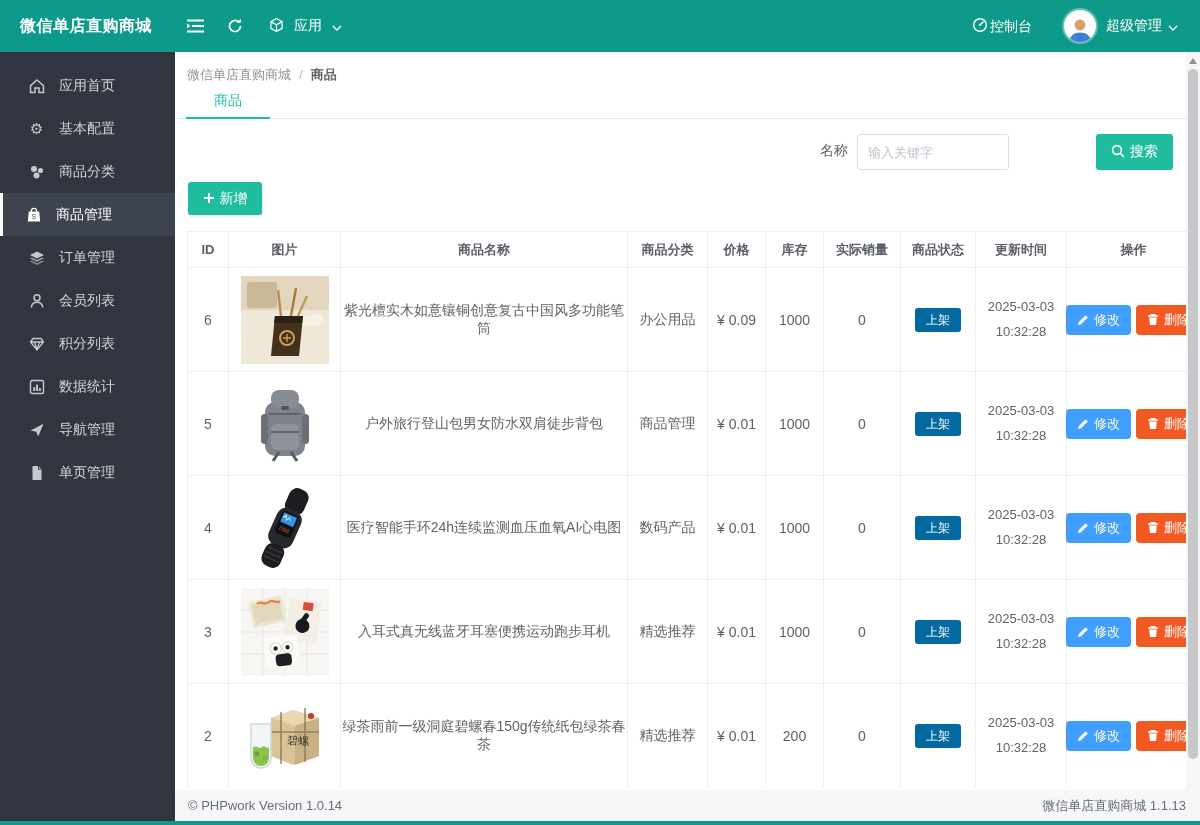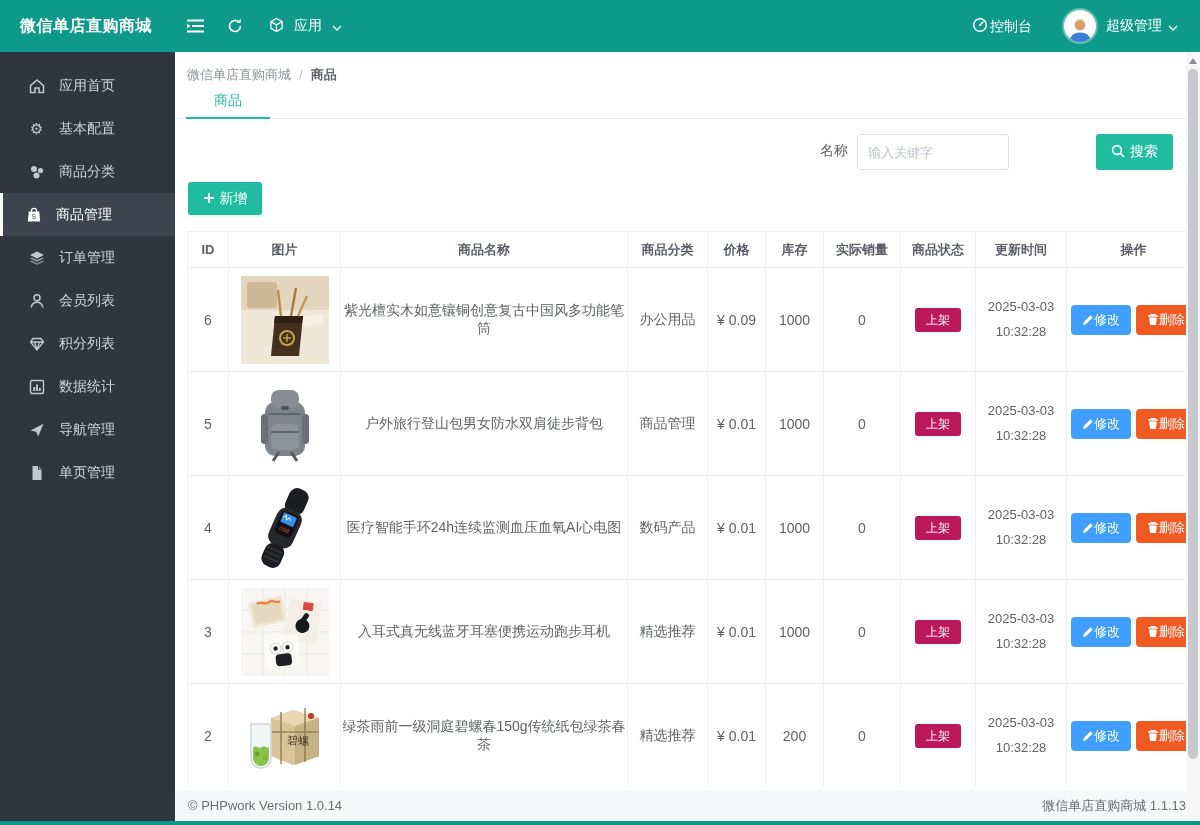--- a/index.html
+++ b/index.html
@@ -69,28 +69,28 @@
   .table-wrap { position:absolute; left:12px; top:179px; width:999px; height:556px; overflow:hidden; }
   table.goods { border-collapse:collapse; table-layout:fixed; width:1013px; }
   table.goods th, table.goods td { border:1px solid #ebeef5; text-align:center; vertical-align:middle; color:#606266; }
   table.goods th { height:36px; font-size:13px; font-weight:bold; color:#5a5e66; background:#fff; }
   table.goods td { height:104px; font-size:14px; background:#fff; }
   .col-id{width:41px} .col-img{width:112px} .col-name{width:287px} .col-cat{width:80px}
   .col-price{width:58px} .col-stock{width:58px} .col-sales{width:77px} .col-status{width:75px}
   .col-time{width:91px} .col-op{width:134px}
   .prod-img { width:88px; height:88px; display:block; margin:0 auto; }
   .badge {
-    display:inline-block; background:#be185d; color:#fff; font-size:12px;
+    display:inline-block; background:#0369a1; color:#fff; font-size:12px;
     padding:6px 11px; border-radius:3px; line-height:1;
   }
   .time2 { font-size:13px; line-height:1.9; }
   .ops { display:flex; align-items:center; justify-content:center; gap:5px; }
   .btn-edit, .btn-del {
     height:30px; padding:0 11px; border:none; border-radius:4px; color:#fff; font-size:13px;
-    display:inline-flex; align-items:center; cursor:pointer; white-space:nowrap;
+    display:inline-flex; align-items:center; gap:5px; cursor:pointer; white-space:nowrap;
     font-family:"Liberation Sans", sans-serif; flex:0 0 auto;
   }
   .btn-edit { background:#409eff; }
   .btn-del { background:#f25a24; }
   
   .watermark {
     position:absolute; left:243px; top:680px; z-index:10; pointer-events:none;
     font-family:"DejaVu Serif", serif; font-size:20px; color:rgba(110,110,115,.55); letter-spacing:1px;
   }
   

